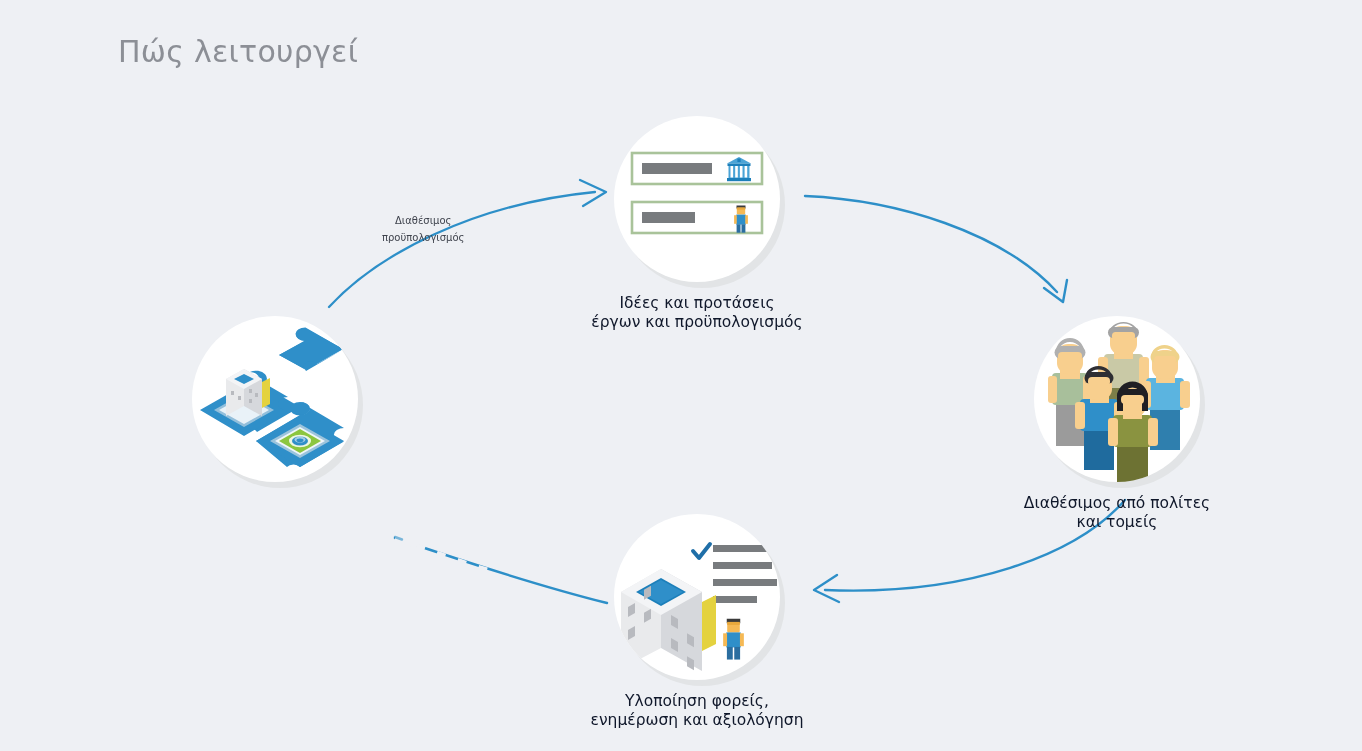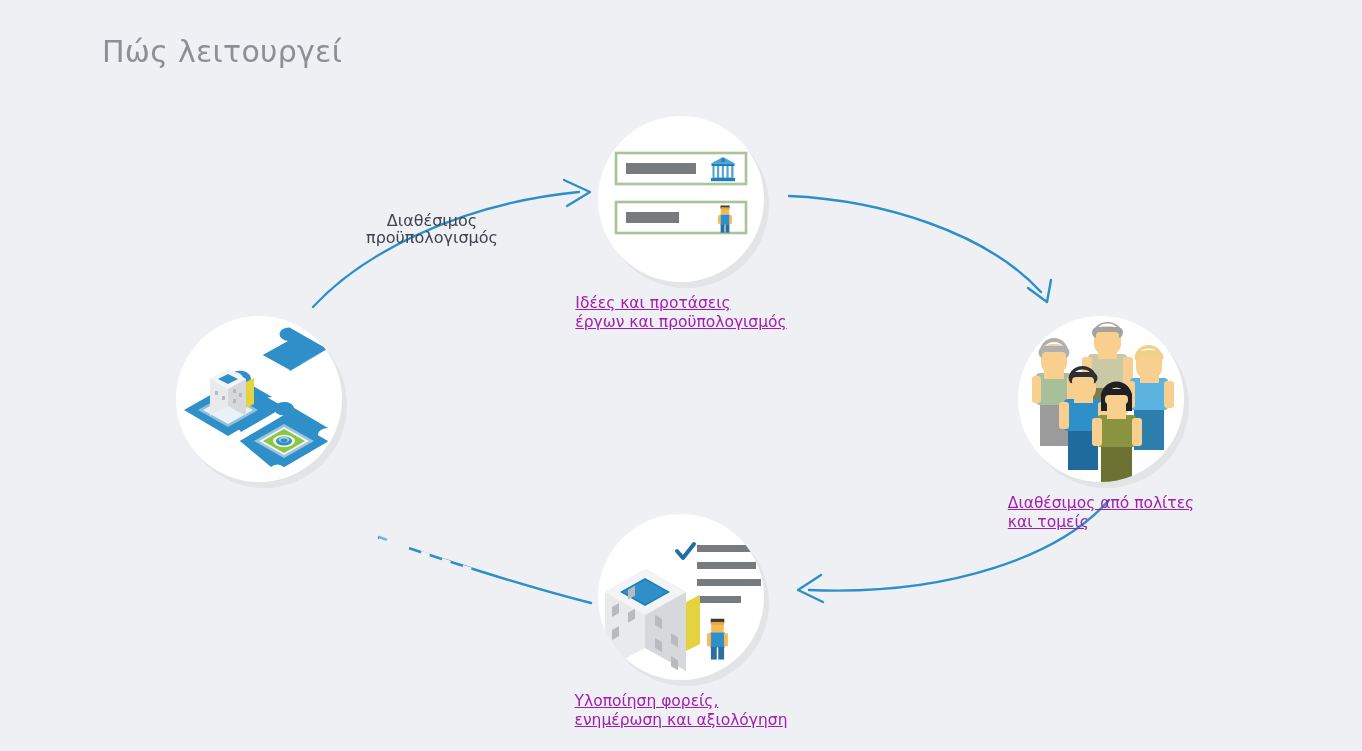--- a/index.html
+++ b/index.html
@@ -9,21 +9,21 @@
   body {
     width: 1362px;
     height: 751px;
     background: #eef0f4;
     font-family: "DejaVu Sans", sans-serif;
     overflow: hidden;
     position: relative;
   }
   #stage {
     position: absolute;
-    left: 1px; top: 0;
+    left: 17px; top: 0;
     width: 1242px;
     height: 751px;
   }
   .page-title {
     position: absolute;
     left: 101px;
     top: 34px;
     font-size: 30px;
     color: #8c8f96;
     font-family: "DejaVu Sans", sans-serif;
@@ -64,30 +64,30 @@
     height: 166px;
     border-radius: 50%;
     background: #ffffff;
     overflow: hidden;
   }
   .node-label {
     position: absolute;
     top: 178px;
     left: 50%;
     transform: translateX(-50%);
+    text-align: center;
     font-size: 15.5px;
     line-height: 19px;
-    color: #a21caf;
+    color: #0f172a;
     white-space: nowrap;
-    text-decoration: underline;
   }
   .edge-label {
     position: absolute;
     text-align: center;
-    font-size: 16px;
+    font-size: 10px;
     line-height: 17px;
     color: #3f434d;
     white-space: nowrap;
   }
   
   #node-top     { left: 597px; top: 116px; }
   #node-right   { left: 1017px; top: 316px; }
   #node-bottom  { left: 597px; top: 514px; }
   #node-left    { left: 175px; top: 316px; }
 

